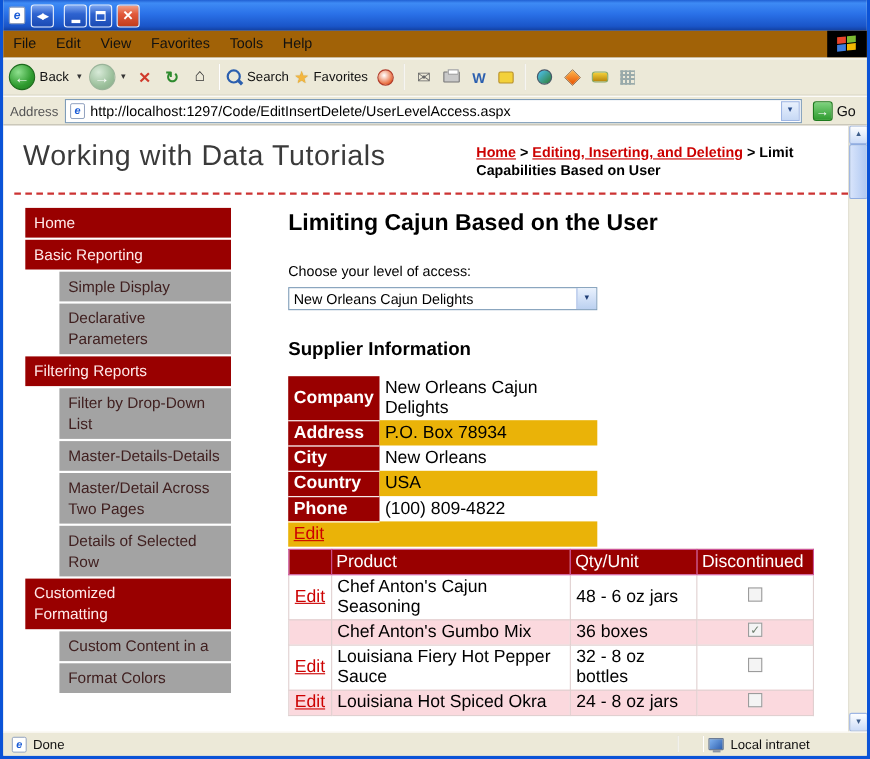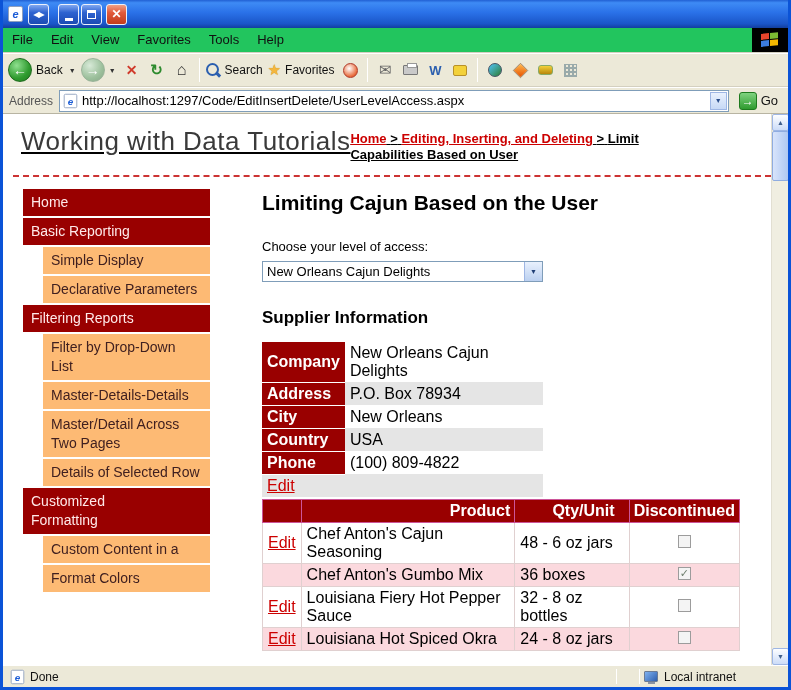--- a/index.html
+++ b/index.html
@@ -18,21 +18,21 @@
   .title-buttons { display:flex; gap:2px; align-items:center; }
   .tbtn { width:21px; height:21px; border-radius:3px; border:1px solid #EAF0FB;
     background:linear-gradient(180deg,#7FA7F0,#2E63D0 40%,#1B4BB4); color:#fff;
     display:flex; align-items:center; justify-content:center; font-size:8px; }
   .tbtn.extra { margin-right:7px; letter-spacing:-1px; }
   .tbtn.close { background:linear-gradient(180deg,#F0A086,#E25A3C 40%,#C13C1C); margin-left:2px; font-size:12px; font-weight:bold; }
   .glyph-min { width:8px; height:3px; background:#fff; align-self:flex-end; margin:0 auto 3px auto; }
   .glyph-max { width:9px; height:9px; border:1px solid #fff; border-top:3px solid #fff; }
 
   
-  .menubar { height:25px; flex:0 0 25px; display:flex; align-items:stretch; background:#22c55e;
+  .menubar { height:25px; flex:0 0 25px; display:flex; align-items:stretch; background:#a16207;
     border-bottom:1px solid #D4D0C0; }
   .menu-item { padding:4px 9px 0 9px; font-size:13px; color:#111; }
   .menu-spacer { flex:1; }
   .win-logo { width:36px; background:#000; display:flex; align-items:center; justify-content:center; }
   .flag { width:18px; height:15px; position:relative; transform:skewY(-6deg); }
   .flag i { position:absolute; width:8px; height:6px; }
   .flag .f1 { left:0; top:0; background:#E8452C; }
   .flag .f2 { left:9px; top:0; background:#7DBB33; }
   .flag .f3 { left:0; top:7px; background:#3C7CDE; }
   .flag .f4 { left:9px; top:7px; background:#F3B700; }
@@ -79,49 +79,49 @@
   .addr-dd { width:17px; height:18px; border:1px solid #9EB6E4; background:linear-gradient(180deg,#E9F1FD,#C7D9F5);
     display:flex; align-items:center; justify-content:center; font-size:7px; color:#2B4E8C; }
   .go-btn { display:flex; align-items:center; gap:4px; padding:1px 4px; font-size:13px; color:#111; }
   .go-icon { width:18px; height:18px; border-radius:3px; border:1px solid #1E7A1E; color:#fff;
     background:linear-gradient(180deg,#7FD37F,#2F9B2F); display:flex; align-items:center; justify-content:center; font-size:12px; font-weight:bold; }
 
   
   .pagearea { flex:1; position:relative; background:#fff; border-top:1px solid #B8B4A2; overflow:hidden; }
   .pagecontent { position:absolute; top:0; left:0; right:17px; bottom:0; overflow:hidden; padding:8px 0 0 10px; }
 
-  .site-header { display:flex; padding:4px 8px 12px 8px; border-bottom:2px dashed #CC3333;text-decoration:underline; }
+  .site-header { display:flex; justify-content:space-between; padding:4px 8px 12px 8px; border-bottom:2px dashed #CC3333; }
   .site-title { font-size:26px; color:#3A3A3A; letter-spacing:0.5px; }
   .breadcrumb { width:330px; font-size:13px; font-weight:bold; line-height:16px; padding-top:5px; color:#000; }
   .crumb-link { color:#CC0000; text-decoration:underline; cursor:pointer; }
 
   .body-row { display:flex; padding-top:12px; }
   .sidebar { width:187px; flex:0 0 187px; margin-left:10px; font-size:14px; }
   .side-item { margin-bottom:2px; padding:4px 8px; line-height:19px; cursor:pointer; }
   .side-main { background:#990000; color:#FFE9E9; padding-right:36px; }
-  .side-sub { background:#fdba74; color:#402020; margin-left:20px; padding-right:10px; }
+  .side-sub { background:#a3a3a3; color:#402020; margin-left:31px; padding-right:10px; }
 
   .main-col { margin-left:52px; width:478px; font-size:14px; color:#000; }
   .page-title { font-size:21px; font-weight:bold; margin:2px 0 24px 0; }
   .access-label { font-size:13px; margin-bottom:7px; }
   .select { width:281px; height:21px; border:1px solid #7F9DB9; background:#fff; display:flex; align-items:center; cursor:pointer; }
   .select-text { flex:1; font-size:13px; padding-left:4px; white-space:nowrap; overflow:hidden; }
   .select-btn { width:18px; height:19px; border-left:1px solid #9EB6E4; background:linear-gradient(180deg,#E9F1FD,#BBD0F0);
     display:flex; align-items:center; justify-content:center; font-size:7px; color:#1F3E75; }
   .section-title { font-size:17px; font-weight:bold; margin:26px 0 14px 0; }
 
   table { border-collapse:collapse; font-size:16px; }
   .supplier-table td { height:20px; padding:2px 5px; }
   .label-cell { background:#990000; color:#fff; font-weight:bold; width:82px; border-bottom:1px solid #fff; }
   .value-cell { width:198px; }
-  tr.alt .value-cell, td.edit-row { background:#e5e5e5; }
+  tr.alt .value-cell, td.edit-row { background:#eab308; }
   .link { color:#CC0000; text-decoration:underline; cursor:pointer; }
 
   .products-table { border:1px solid #999; margin-top:2px; }
-  .products-table th { background:#990000; color:#fff; font-weight:bold; padding:2px 4px; border:1px solid #C59; text-align:right; }
+  .products-table th { background:#990000; color:#fff; font-weight:normal; padding:2px 4px; border:1px solid #C59; text-align:left; }
   .products-table td { padding:2px 5px; border:1px solid #E0D0D0; vertical-align:middle; }
   .products-table tr.alt td { background:#FBD9DE; }
   .c-edit { width:32px; }
   .c-prod { width:220px; }
   .c-qty  { width:116px; padding-right:14px !important; }
   .c-disc { width:106px; text-align:center; }
   .checkbox { display:inline-block; width:13px; height:13px; background:#F4F4F4; border:1px solid #9C9C9C; position:relative; }
   .checkbox.checked::after { content:"✓"; position:absolute; left:1px; top:-1px; font-size:11px; color:#6E7E6E; }
 
   

